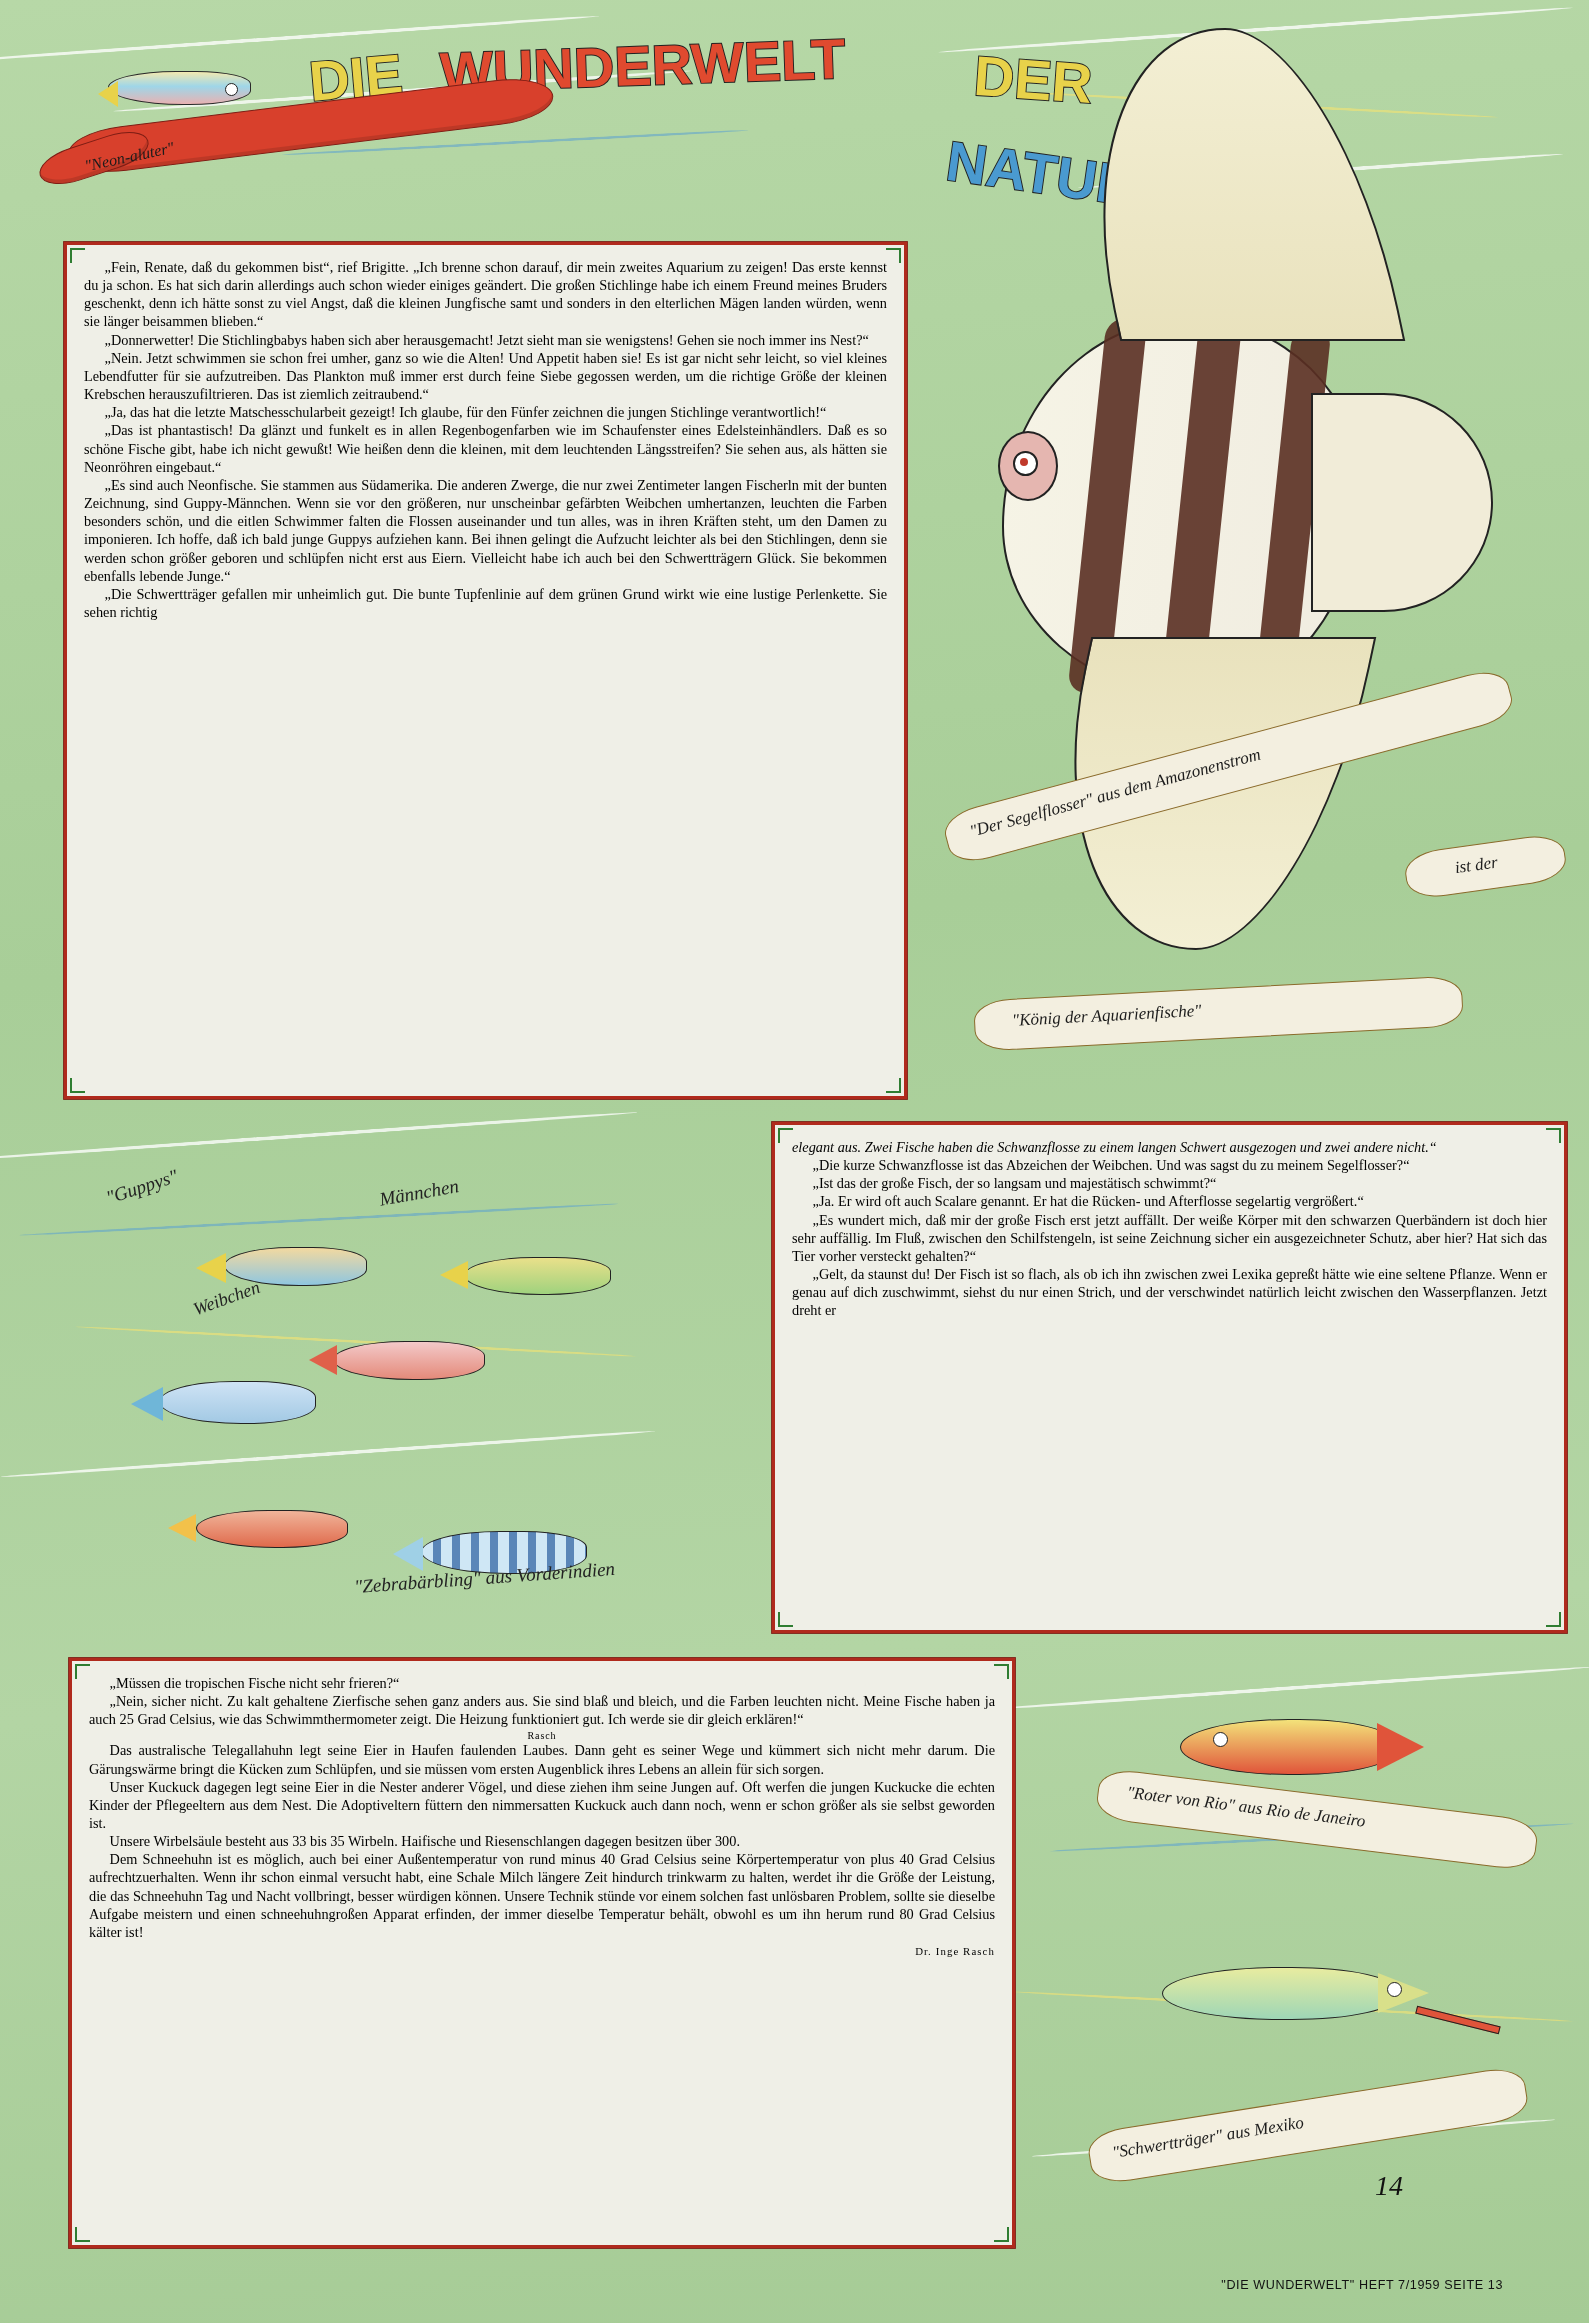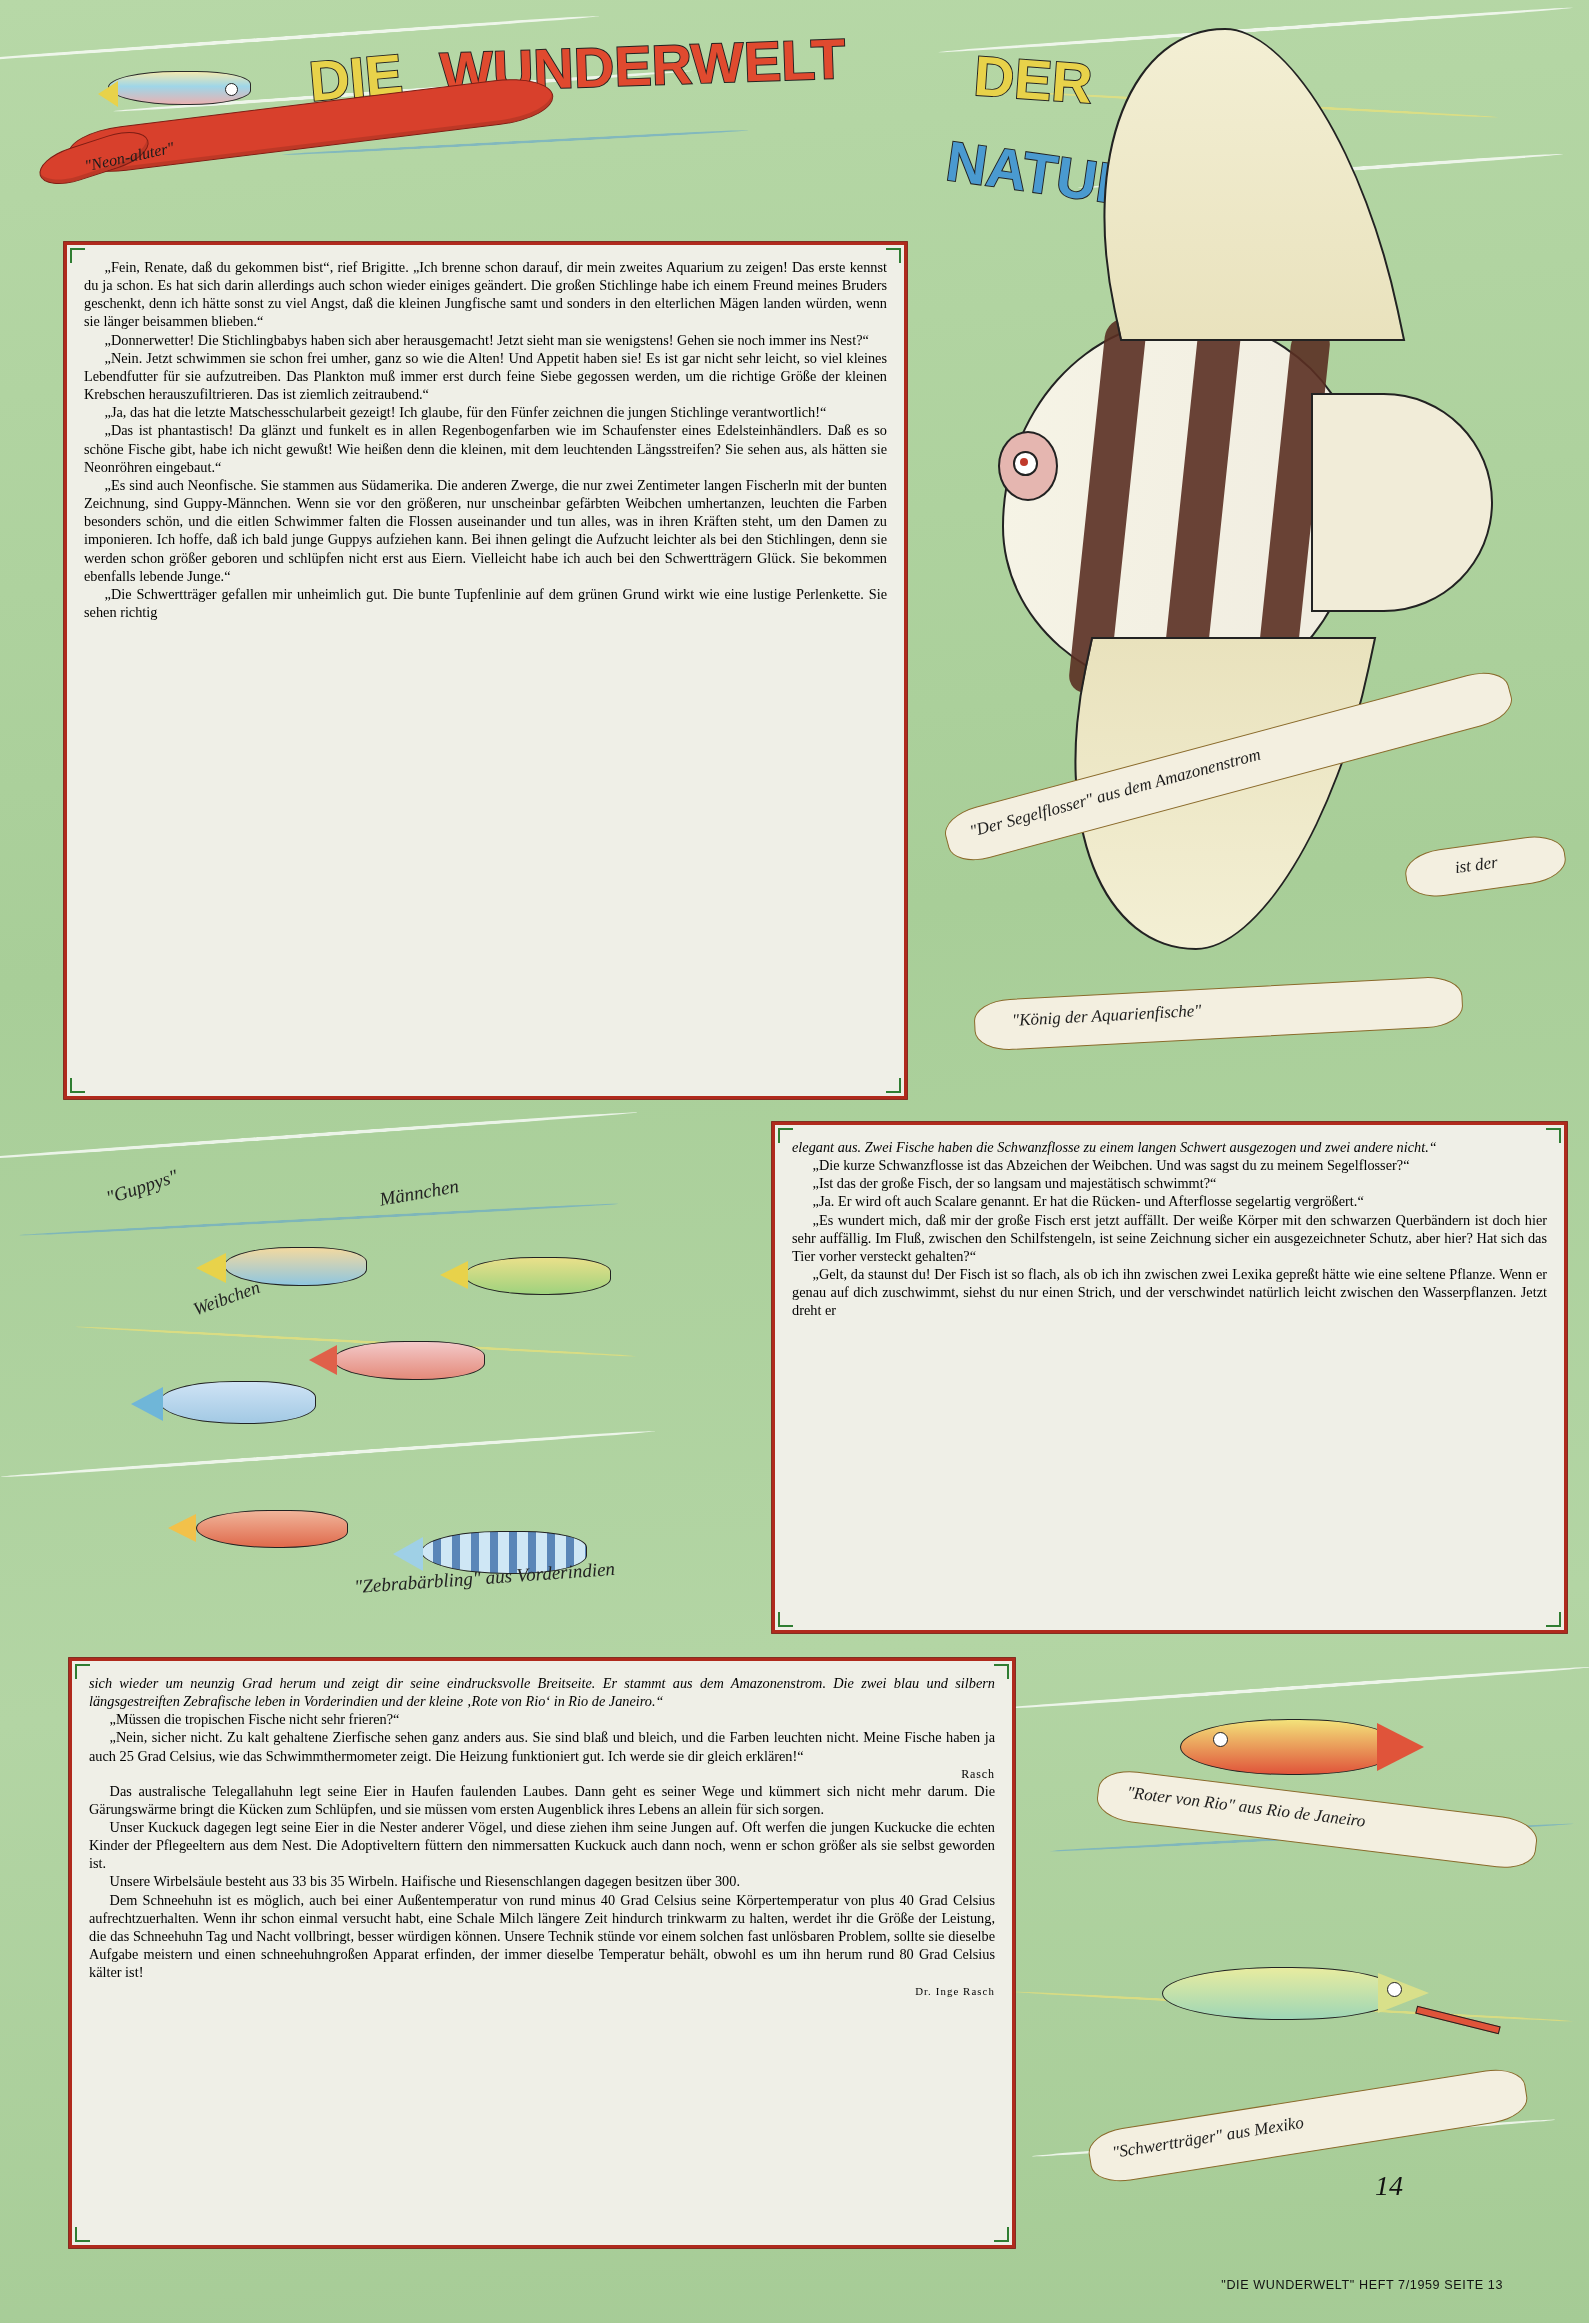--- a/index.html
+++ b/index.html
@@ -51,21 +51,21 @@
   
   #panel-main{left:64px;top:242px;width:843px;height:857px;}
   #panel-mid{left:772px;top:1122px;width:795px;height:511px;}
   #panel-bottom{left:69px;top:1658px;width:946px;height:590px;}
 
   #panel-bottom h3{
     text-align:center;font-size:18px;margin:20.6px 0 9.4px 0;
     font-family:"Liberation Sans",sans-serif;font-weight:bold;
   }
   .small{font-size:10.7px;line-height:1.28;text-align:justify;text-indent:17px;}
-  .sig{text-align:right;font-size:12px;margin-top:1.9px;letter-spacing:0.9px;}
+  .sig{text-align:center;font-size:10px;margin-top:1.9px;letter-spacing:0.9px;}
   .sig2{text-align:right;font-size:10.8px;margin-top:3.7px;letter-spacing:1.1px;}
 
   
   .masthead{position:absolute;left:0;top:0;width:1589px;height:234px;}
   .mh-word{
     position:absolute;font-family:"Liberation Sans",sans-serif;
     font-weight:bold;font-size:56px;
     -webkit-text-stroke:1.9px #222;
     paint-order:stroke fill;
   }
@@ -296,21 +296,20 @@
     <p>„Gelt, da staunst du! Der Fisch ist so flach, als ob ich ihn zwischen zwei Lexika gepreßt hätte wie eine seltene Pflanze. Wenn er genau auf dich zuschwimmt, siehst du nur einen Strich, und der verschwindet natürlich leicht zwischen den Wasserpflanzen. Jetzt dreht er</p>
   </div>
 </div>
 
 <div class="panel" id="panel-bottom">
   <div class="corner c-tl"></div>
   <div class="corner c-tr"></div>
   <div class="corner c-br"></div>
   <div class="corner c-bl"></div>
   <div class="inner">
-    <p class="noind">sich wieder um neunzig Grad herum und zeigt dir seine eindrucksvolle Breitseite. Er stammt aus dem Amazonenstrom. Die zwei blau und silbern längsgestreiften Zebrafische leben in Vorderindien und der kleine ‚Rote von Rio‘ in Rio de Janeiro.“</p>
     <p>„Müssen die tropischen Fische nicht sehr frieren?“</p>
     <p>„Nein, sicher nicht. Zu kalt gehaltene Zierfische sehen ganz anders aus. Sie sind blaß und bleich, und die Farben leuchten nicht. Meine Fische haben ja auch 25 Grad Celsius, wie das Schwimmthermometer zeigt. Die Heizung funktioniert gut. Ich werde sie dir gleich erklären!“</p>
     <div class="sig">Rasch</div>
 
     <p class="small">Das australische Telegallahuhn legt seine Eier in Haufen faulenden Laubes. Dann geht es seiner Wege und kümmert sich nicht mehr darum. Die Gärungswärme bringt die Kücken zum Schlüpfen, und sie müssen vom ersten Augenblick ihres Lebens an allein für sich sorgen.</p>
     <p class="small">Unser Kuckuck dagegen legt seine Eier in die Nester anderer Vögel, und diese ziehen ihm seine Jungen auf. Oft werfen die jungen Kuckucke die echten Kinder der Pflegeeltern aus dem Nest. Die Adoptiveltern füttern den nimmersatten Kuckuck auch dann noch, wenn er schon größer als sie selbst geworden ist.</p>
     <p class="small">Unsere Wirbelsäule besteht aus 33 bis 35 Wirbeln. Haifische und Riesenschlangen dagegen besitzen über 300.</p>
     <p class="small">Dem Schneehuhn ist es möglich, auch bei einer Außentemperatur von rund minus 40 Grad Celsius seine Körpertemperatur von plus 40 Grad Celsius aufrechtzuerhalten. Wenn ihr schon einmal versucht habt, eine Schale Milch längere Zeit hindurch trinkwarm zu halten, werdet ihr die Größe der Leistung, die das Schneehuhn Tag und Nacht vollbringt, besser würdigen können. Unsere Technik stünde vor einem solchen fast unlösbaren Problem, sollte sie dieselbe Aufgabe meistern und einen schneehuhngroßen Apparat erfinden, der immer dieselbe Temperatur behält, obwohl es um ihn herum rund 80 Grad Celsius kälter ist!</p>
     <div class="sig2">Dr. Inge Rasch</div>
   </div>

